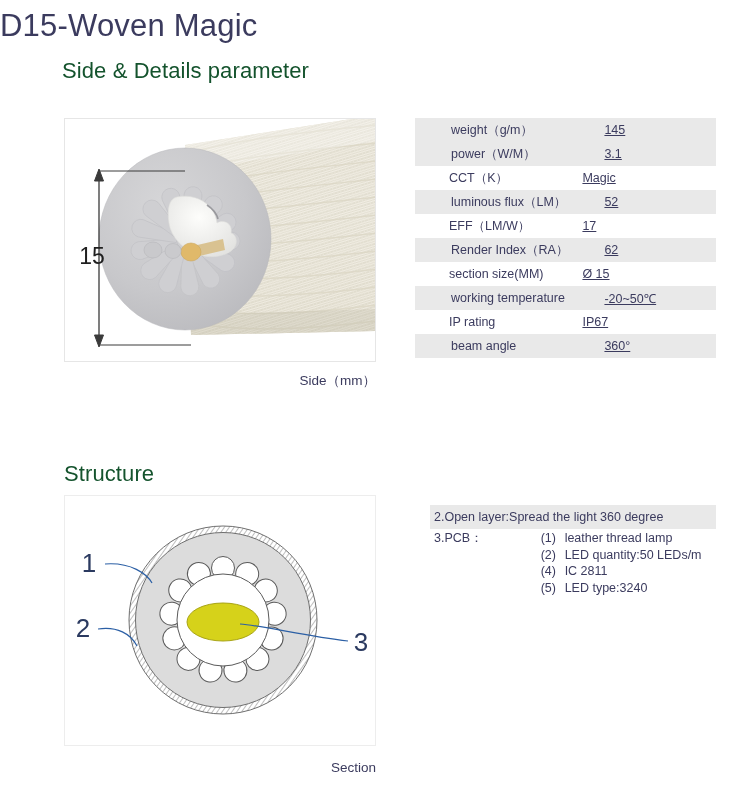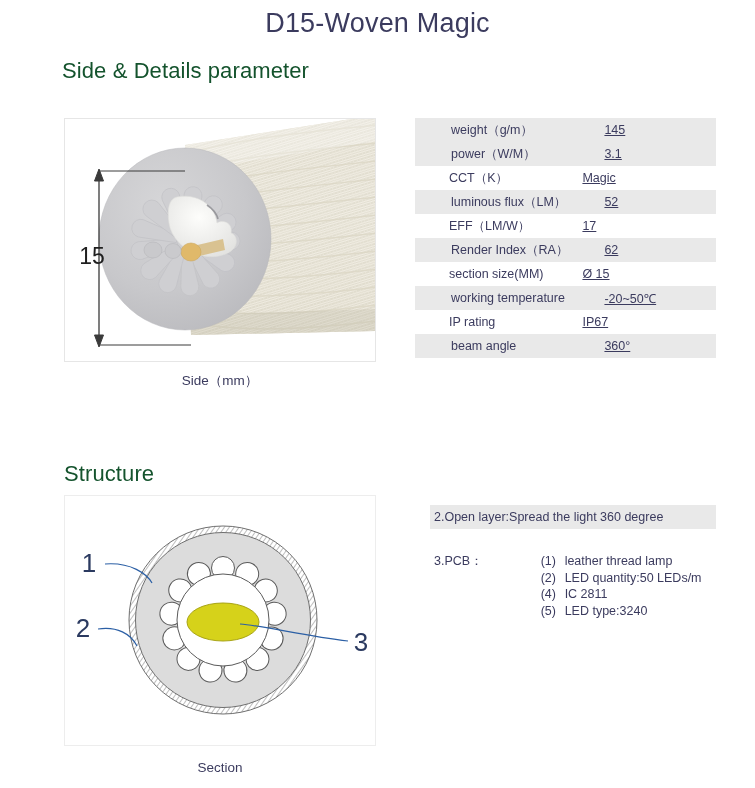--- a/index.html
+++ b/index.html
@@ -13,22 +13,22 @@
     font-family: "Liberation Sans", sans-serif;
     color: #3a3a5c;
     position: relative;
     overflow: hidden;
   }
   .page-title {
     position: absolute;
     top: 8px;
     left: 0;
     width: 755px;
-    text-align: center;
-    font-size: 27px;
+    text-align: left;
+    font-size: 31px;
     color: #3b3b5e;
     letter-spacing: .2px;
   }
   .section-heading {
     position: absolute;
     font-size: 22px;
     color: #14532d;
     line-height: 27px;
     letter-spacing: .1px;
   }
@@ -42,21 +42,21 @@
     width: 312px;
     height: 244px;
     border: 1px solid #e6e6e6;
     background: #ffffff;
     overflow: hidden;
     box-sizing: border-box;
     text-decoration: underline;
   }
   .frame-caption {
     position: absolute;
-    text-align: center;
+    text-align: right;
     font-size: 13.5px;
     color: #3b3b5e;
   }
   #side-caption { left: 64px; top: 372px; width: 312px; }
   #section-caption { left: 64px; top: 760px; width: 312px; }
 
   .struct-frame {
     position: absolute;
     left: 64px;
     top: 495px;
@@ -96,21 +96,21 @@
     font-size: 12.5px;
     color: #3b3b5e;
   }
   .struct-line {
     padding: 4px 0 4px 4px;
     line-height: 16px;
   }
   .struct-line.shaded { background: #e9e9e9; }
   .pcb-block {
     display: flex;
-    padding: 24px 0 0 4px;
+    padding: 1px 0 0 4px;
     line-height: 16px;
   }
   .pcb-label { flex: 0 0 auto; padding-right: 14px; }
   .pcb-items { flex: 1 1 auto; margin-left: 44px; }
   .pcb-item { white-space: nowrap; line-height: 16.5px; }
   .pcb-num { display: inline-block; width: 24px; }
   svg { display: block; }
 </style>
 </head>
 <body>

